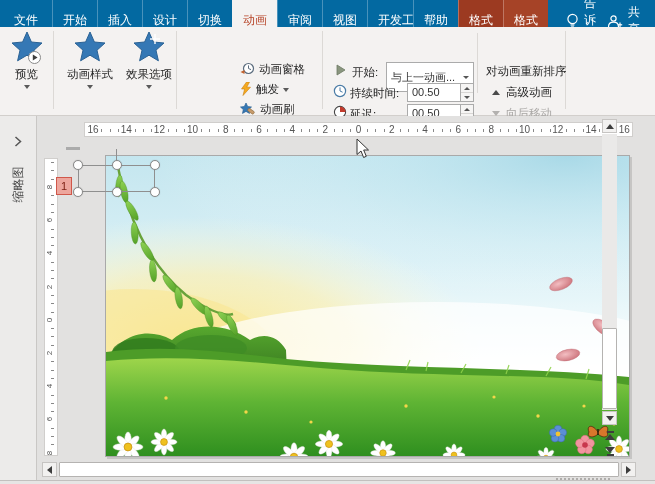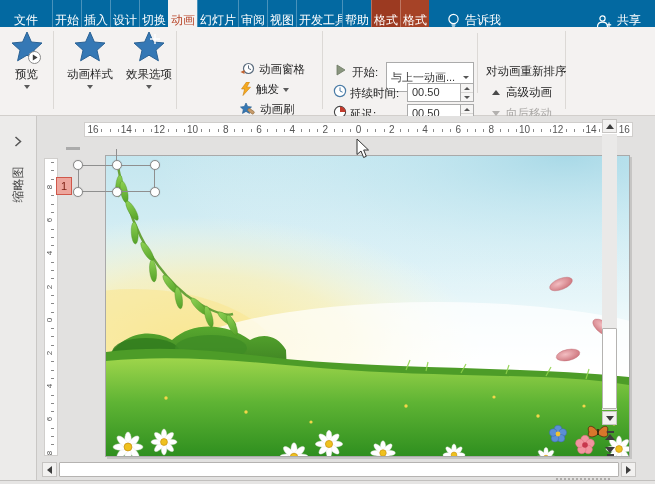--- a/index.html
+++ b/index.html
@@ -2,21 +2,21 @@
 <html><head>
 <meta charset="utf-8">
 <style>
 *{box-sizing:border-box;margin:0;padding:0}
 html,body{background:#cfcfcf}
 #app{position:relative;width:655px;height:484px;background:#E2E1E0;overflow:hidden;
      font-family:"Liberation Sans","DejaVu Sans",sans-serif;font-size:12px;color:#333}
 
 
 .tabbar{position:absolute;top:0;left:0;right:0;height:41px;background:#0369a1;display:flex;align-items:stretch}
-.tab{display:flex;align-items:center;padding:0 2px;color:#fff;font-size:12px;white-space:nowrap;position:relative;border-left:1px solid rgba(255,255,255,.28)}
+.tab{display:flex;align-items:center;padding:0 10px;color:#fff;font-size:12px;white-space:nowrap;position:relative;border-left:1px solid rgba(255,255,255,.28)}
 .tab.file{border-left:none;padding:0 14px}
 .tab.selected{background:#F4F2F1;color:#B8472B;border-left-color:transparent}
 .tab.normal.clip{max-width:46px;overflow:hidden}
 .tab.contextual{background:#9C3A21}
 .tab.contextual2{background:#A64327}
 .tabbar-right{display:flex;align-items:center;color:#fff;gap:5px;padding-left:18px}
 .share-box{margin-left:auto;display:flex;align-items:center;gap:5px;color:#fff;padding-right:14px}
 
 
 .ribbon{position:absolute;top:27px;left:0;right:0;height:89px;background:#F4F2F1;border-bottom:1px solid #D2CFCC}
@@ -83,21 +83,20 @@
 <div id="app">
 
   <div class="tabbar">
     <div style="display:flex">
         <span class="tab file">文件</span>
         <span class="tab normal">开始</span>
         <span class="tab normal">插入</span>
         <span class="tab normal">设计</span>
         <span class="tab normal">切换</span>
         <span class="tab selected">动画</span>
-        <span class="tab normal">幻灯片</span>
         <span class="tab normal">审阅</span>
         <span class="tab normal">视图</span>
         <span class="tab normal clip">开发工具</span>
         <span class="tab normal">帮助</span>
         <span class="tab contextual">格式</span>
         <span class="tab contextual2">格式</span>
       </div>
     <div class="tabbar-right">
       <span style="display:flex">
         <svg width="13" height="16" viewBox="0 0 13 16">

